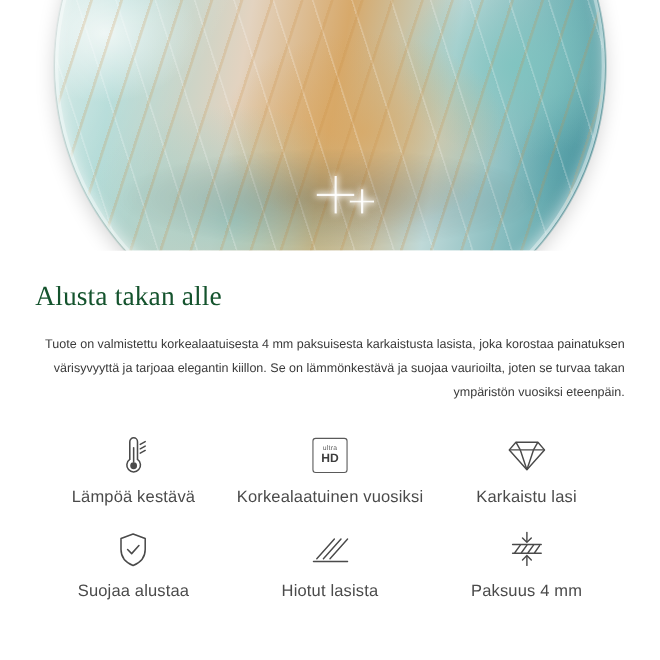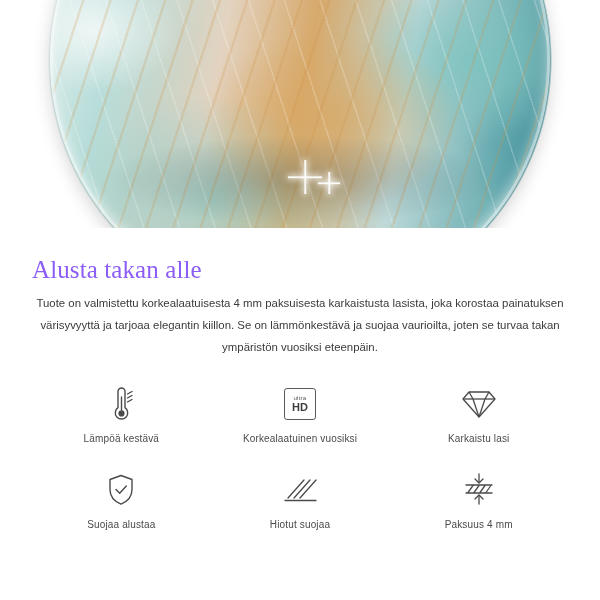--- a/index.html
+++ b/index.html
@@ -113,33 +113,33 @@
   
   .content {
     padding: 0 32px;
   }
   .headline {
     margin: 26px 0 0 0;
     font-family: "Liberation Serif", serif;
     font-weight: 400;
     font-size: 25px;
     line-height: 1.28;
-    color: #8b5cf6;
+    color: #14532d;
     letter-spacing: 0.1px;
   }
   .headline .line2 {
     display: block;
   }
   .body-copy {
-    margin: 6px 0 0 0;
+    margin: 16px 0 0 0;
     font-size: 11.4px;
     line-height: 1.95;
     color: #3a3a3a;
     max-width: 545px;
-    text-align: center;
+    text-align: right;
   }
 
   
   .features {
     margin-top: 24px;
     display: grid;
     grid-template-columns: repeat(3, 1fr);
     grid-template-rows: repeat(2, 78px);
     row-gap: 8px;
   }
@@ -151,21 +151,21 @@
   }
   .feature-icon {
     height: 42px;
     display: flex;
     align-items: center;
     justify-content: flex-end;
     color: #4a4a4a;
   }
   .feature-label {
     margin-top: 8px;
-    font-size: 10px;
+    font-size: 15px;
     color: #4a4a4a;
     text-align: center;
     letter-spacing: 0.15px;
   }
   svg { display: block; }
   .uhd-box {
     width: 30px;
     height: 30px;
     border: 1.4px solid #5a5a5a;
     border-radius: 3px;
@@ -261,21 +261,21 @@
 
       <div class="feature">
         <div class="feature-icon">
           <svg width="34" height="32" viewBox="0 0 34 32" fill="none" stroke="#4a4a4a" stroke-width="1.3" stroke-linecap="round">
             <line x1="5" y1="24" x2="21" y2="6"></line>
             <line x1="11" y1="24" x2="27" y2="6"></line>
             <line x1="17" y1="24" x2="33" y2="6"></line>
             <line x1="2" y1="26.5" x2="33" y2="26.5"></line>
           </svg>
         </div>
-        <div class="feature-label">Hiotut suojaa</div>
+        <div class="feature-label">Hiotut lasista</div>
       </div>
 
       <div class="feature">
         <div class="feature-icon">
           <svg width="34" height="38" viewBox="0 0 34 38" fill="none" stroke="#4a4a4a" stroke-width="1.3" stroke-linecap="round">
             <line x1="17" y1="3" x2="17" y2="11"></line>
             <polyline points="13,8 17,12 21,8"></polyline>
             <line x1="4" y1="14" x2="30" y2="14"></line>
             <line x1="4" y1="22" x2="30" y2="22"></line>
             <line x1="6" y1="21.5" x2="11" y2="14.5"></line>

